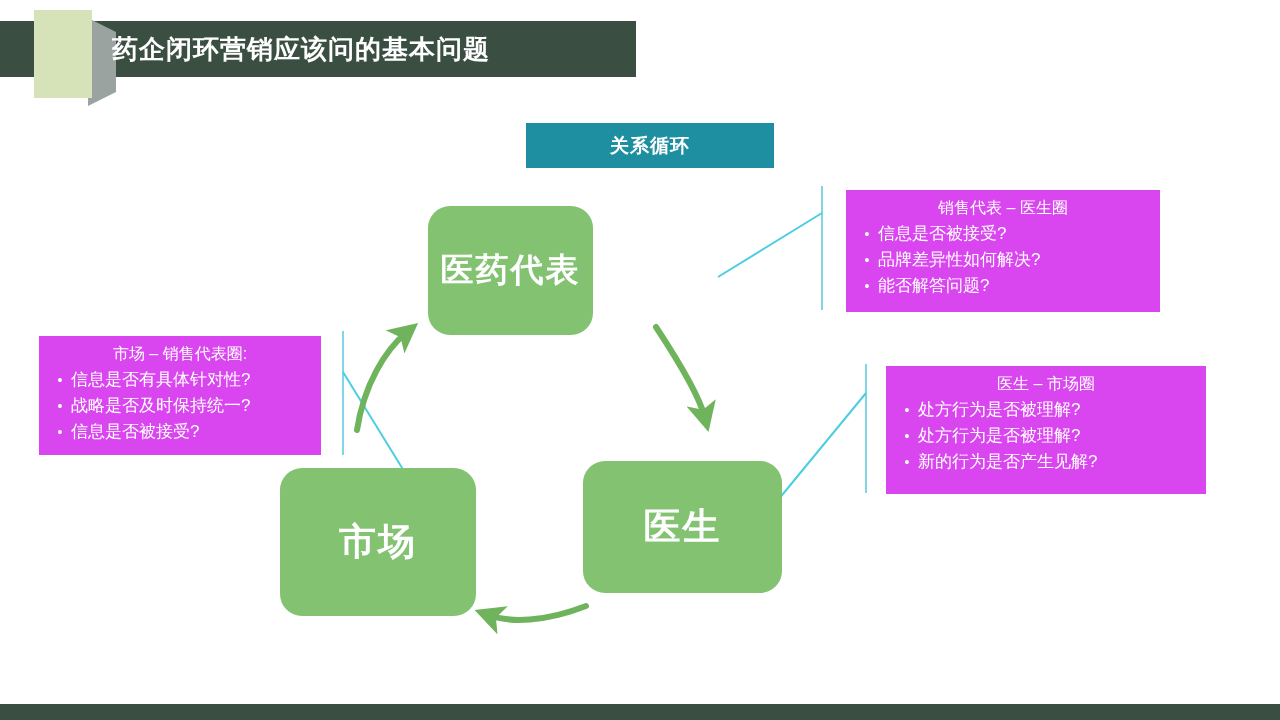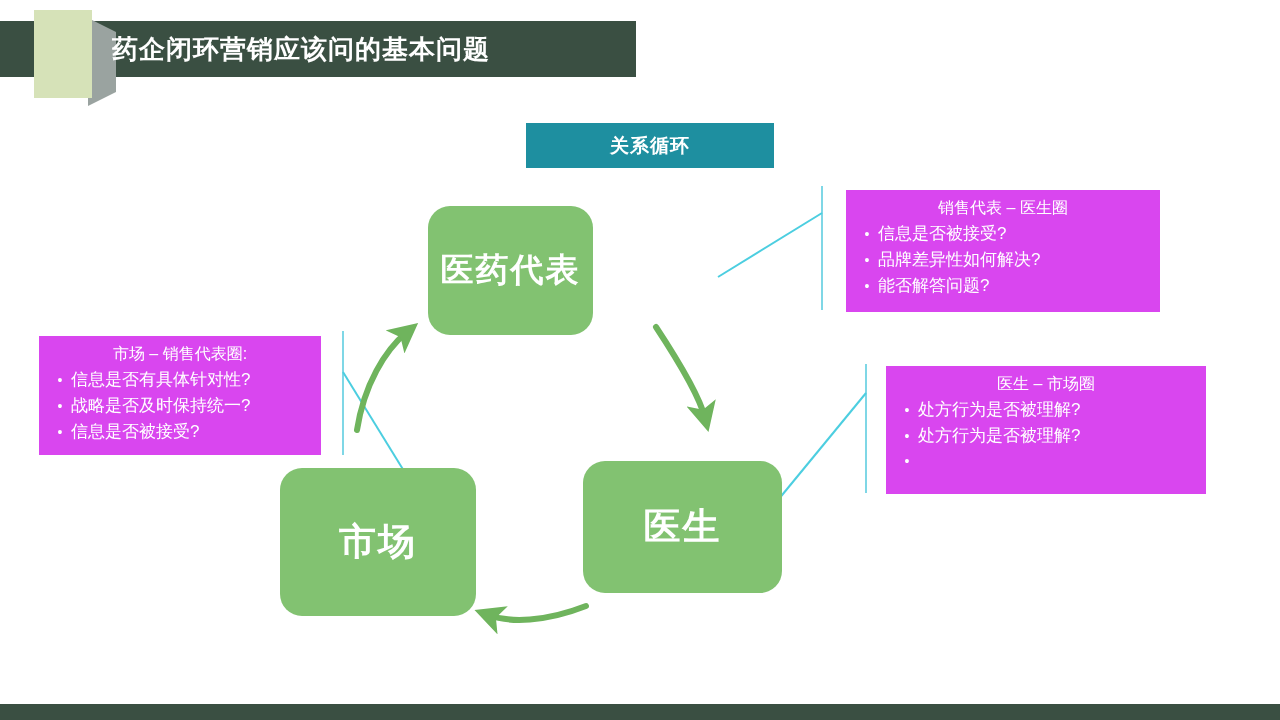--- a/index.html
+++ b/index.html
@@ -245,20 +245,21 @@
     <li>
         <span class="bullet">•</span>
         <span>处方行为是否被理解?</span>
       </li>
     <li>
         <span class="bullet">•</span>
         <span>处方行为是否被理解?</span>
       </li>
     <li>
         <span class="bullet">•</span>
+        <span>新的行为是否产生见解?</span>
       </li>
   </ul>
 </div>
 
 <div class="callout callout-market-rep">
   <div class="callout-title">市场 – 销售代表圈:</div>
   <ul>
     <li>
         <span class="bullet">•</span>
         <span>信息是否有具体针对性?</span>

